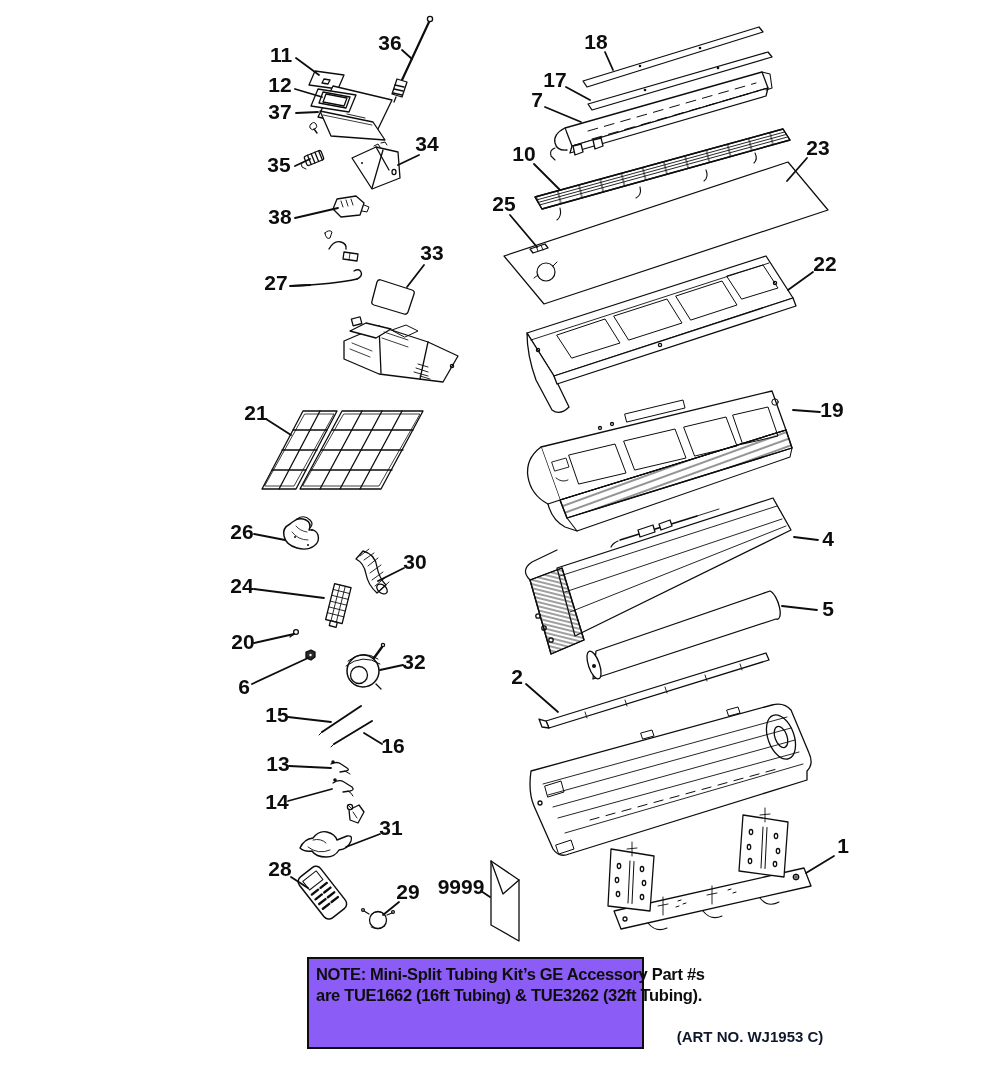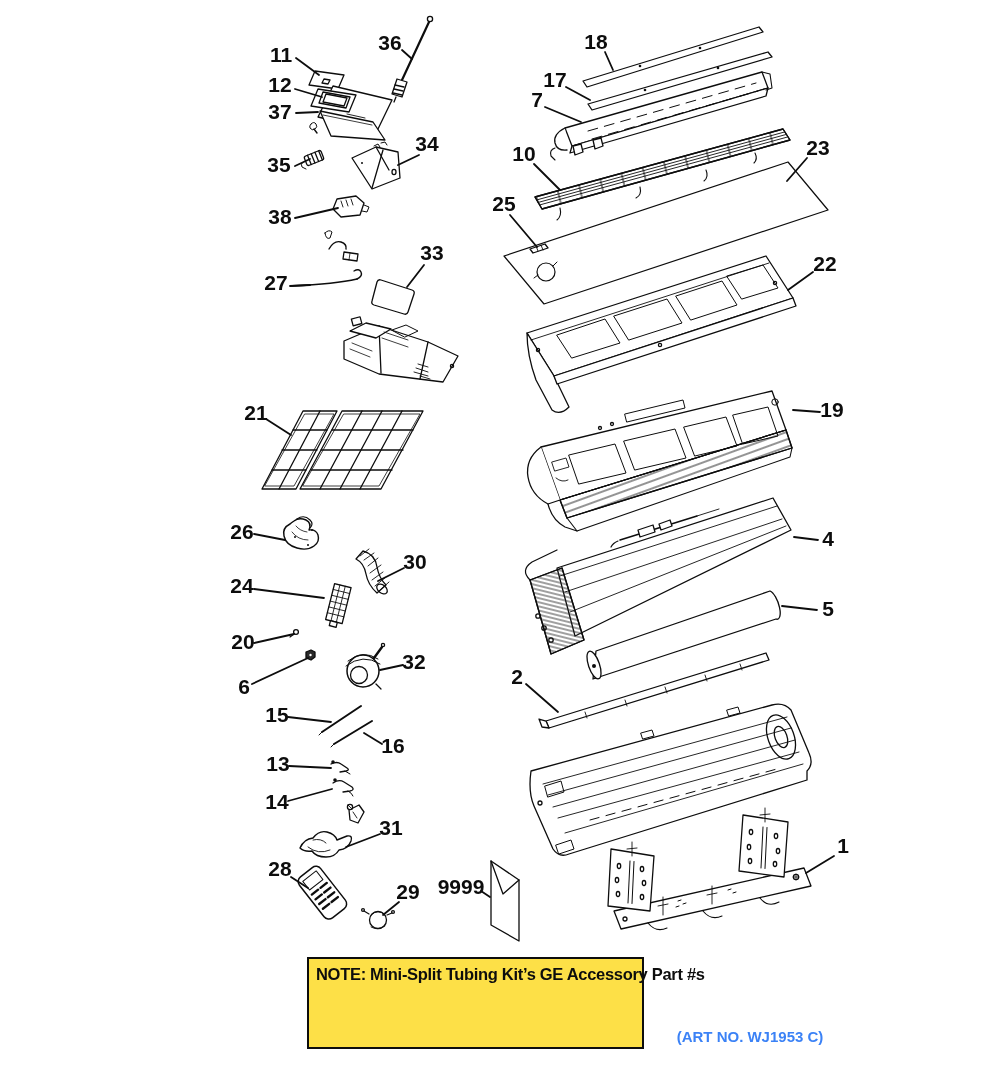--- a/index.html
+++ b/index.html
@@ -1,24 +1,24 @@
 <!DOCTYPE html>
 <html><head>
 <meta charset="utf-8">
 <style>
   html,body{margin:0;padding:0;background:#fff;}
   .stage{position:relative;width:1000px;height:1067px;background:#ffffff;overflow:hidden;
          font-family:"Liberation Sans", sans-serif;}
   svg text.callout{font-family:"Liberation Sans", sans-serif;font-weight:bold;font-size:21px;fill:#0d0d0d;}
   svg line.leader{stroke:#0d0d0d;stroke-width:1.8;}
   .note-box{position:absolute;left:307px;top:957px;width:337px;height:92px;box-sizing:border-box;
-            border:2.5px solid #0d0d0d;padding:5px 7px;background:#fde047;}
+            border:2.5px solid #0d0d0d;padding:5px 7px;background:#8b5cf6;}
   .note-line{font-size:16.5px;line-height:20.5px;font-weight:bold;color:#0d0d0d;white-space:nowrap;letter-spacing:-0.3px;}
   .art-no{position:absolute;left:660px;top:1028px;width:180px;text-align:center;
-          font-size:15px;font-weight:bold;color:#3b82f6;white-space:nowrap;}
+          font-size:15px;font-weight:bold;color:#0f172a;white-space:nowrap;}
 </style>
 </head>
 <body>
 
 <div class="stage">
 
 <svg width="1000" height="1067" viewBox="0 0 1000 1067" fill="none" stroke="#0d0d0d" stroke-width="1.3" stroke-linecap="round" stroke-linejoin="round">
   <defs>
     <pattern id="pGrille" width="7" height="7" patternUnits="userSpaceOnUse" patternTransform="rotate(70)">
       <line x1="3" y1="0" x2="3" y2="7" stroke="#2a2a2a" stroke-width="1"></line>
@@ -466,17 +466,18 @@
         <text x="280" y="876" text-anchor="middle" class="callout" stroke="none" fill="#0d0d0d">28</text>
         <line x1="399" y1="902" x2="383" y2="915" class="leader"></line>
         <text x="408" y="899" text-anchor="middle" class="callout" stroke="none" fill="#0d0d0d">29</text>
         <line x1="481" y1="891" x2="490" y2="897" class="leader"></line>
         <text x="461" y="894" text-anchor="middle" class="callout" stroke="none" fill="#0d0d0d">9999</text>
       </g>
 </svg>
 
 <div class="note-box">
   <div class="note-line">NOTE: Mini-Split Tubing Kit’s GE Accessory Part #s</div>
+  <div class="note-line">are TUE1662 (16ft Tubing) &amp; TUE3262 (32ft Tubing).</div>
 </div>
 
 <div class="art-no">(ART NO. WJ1953 C)</div>
 
 </div>
 
 </body></html>

